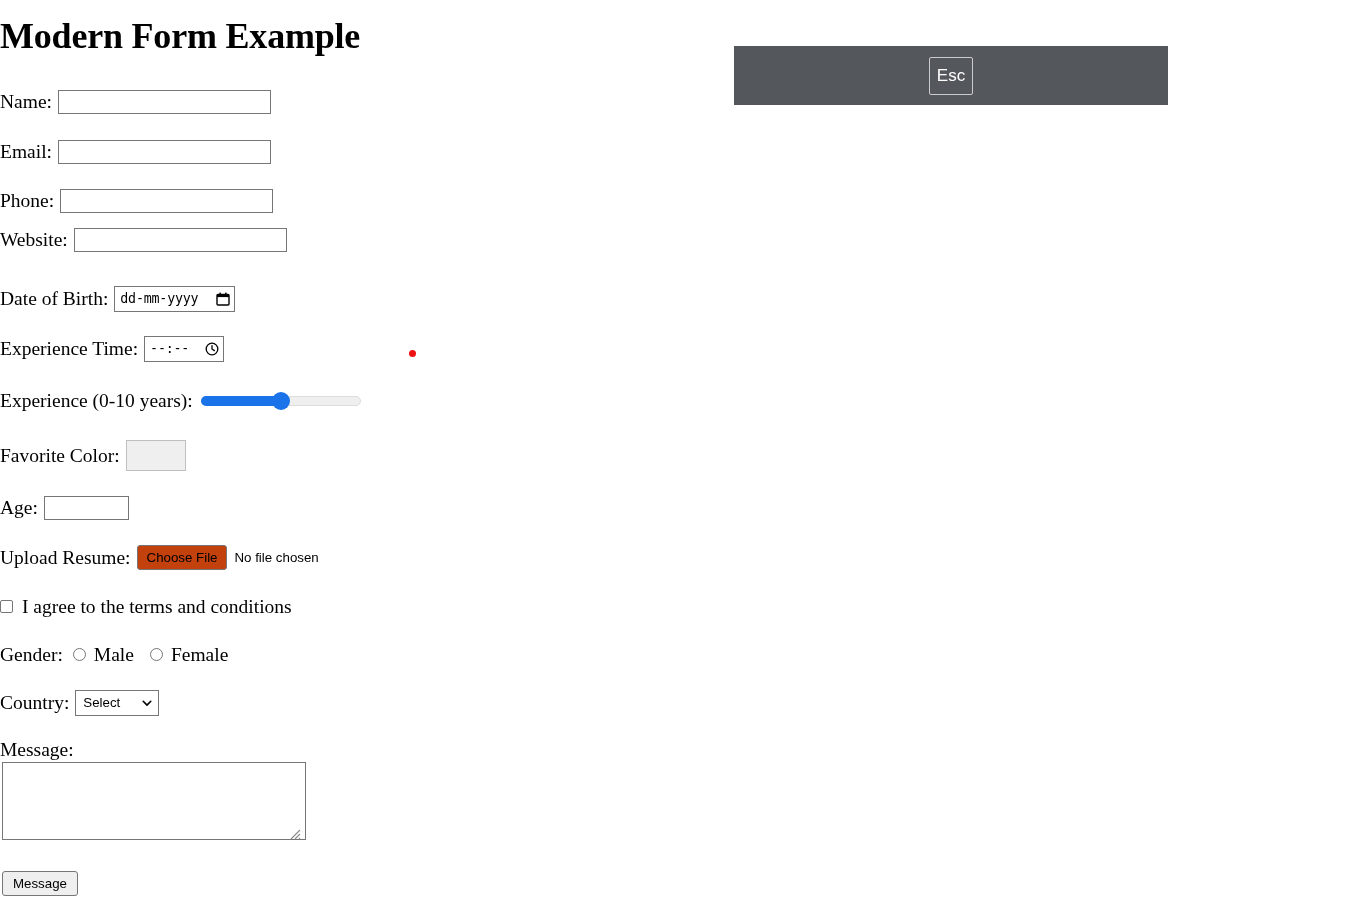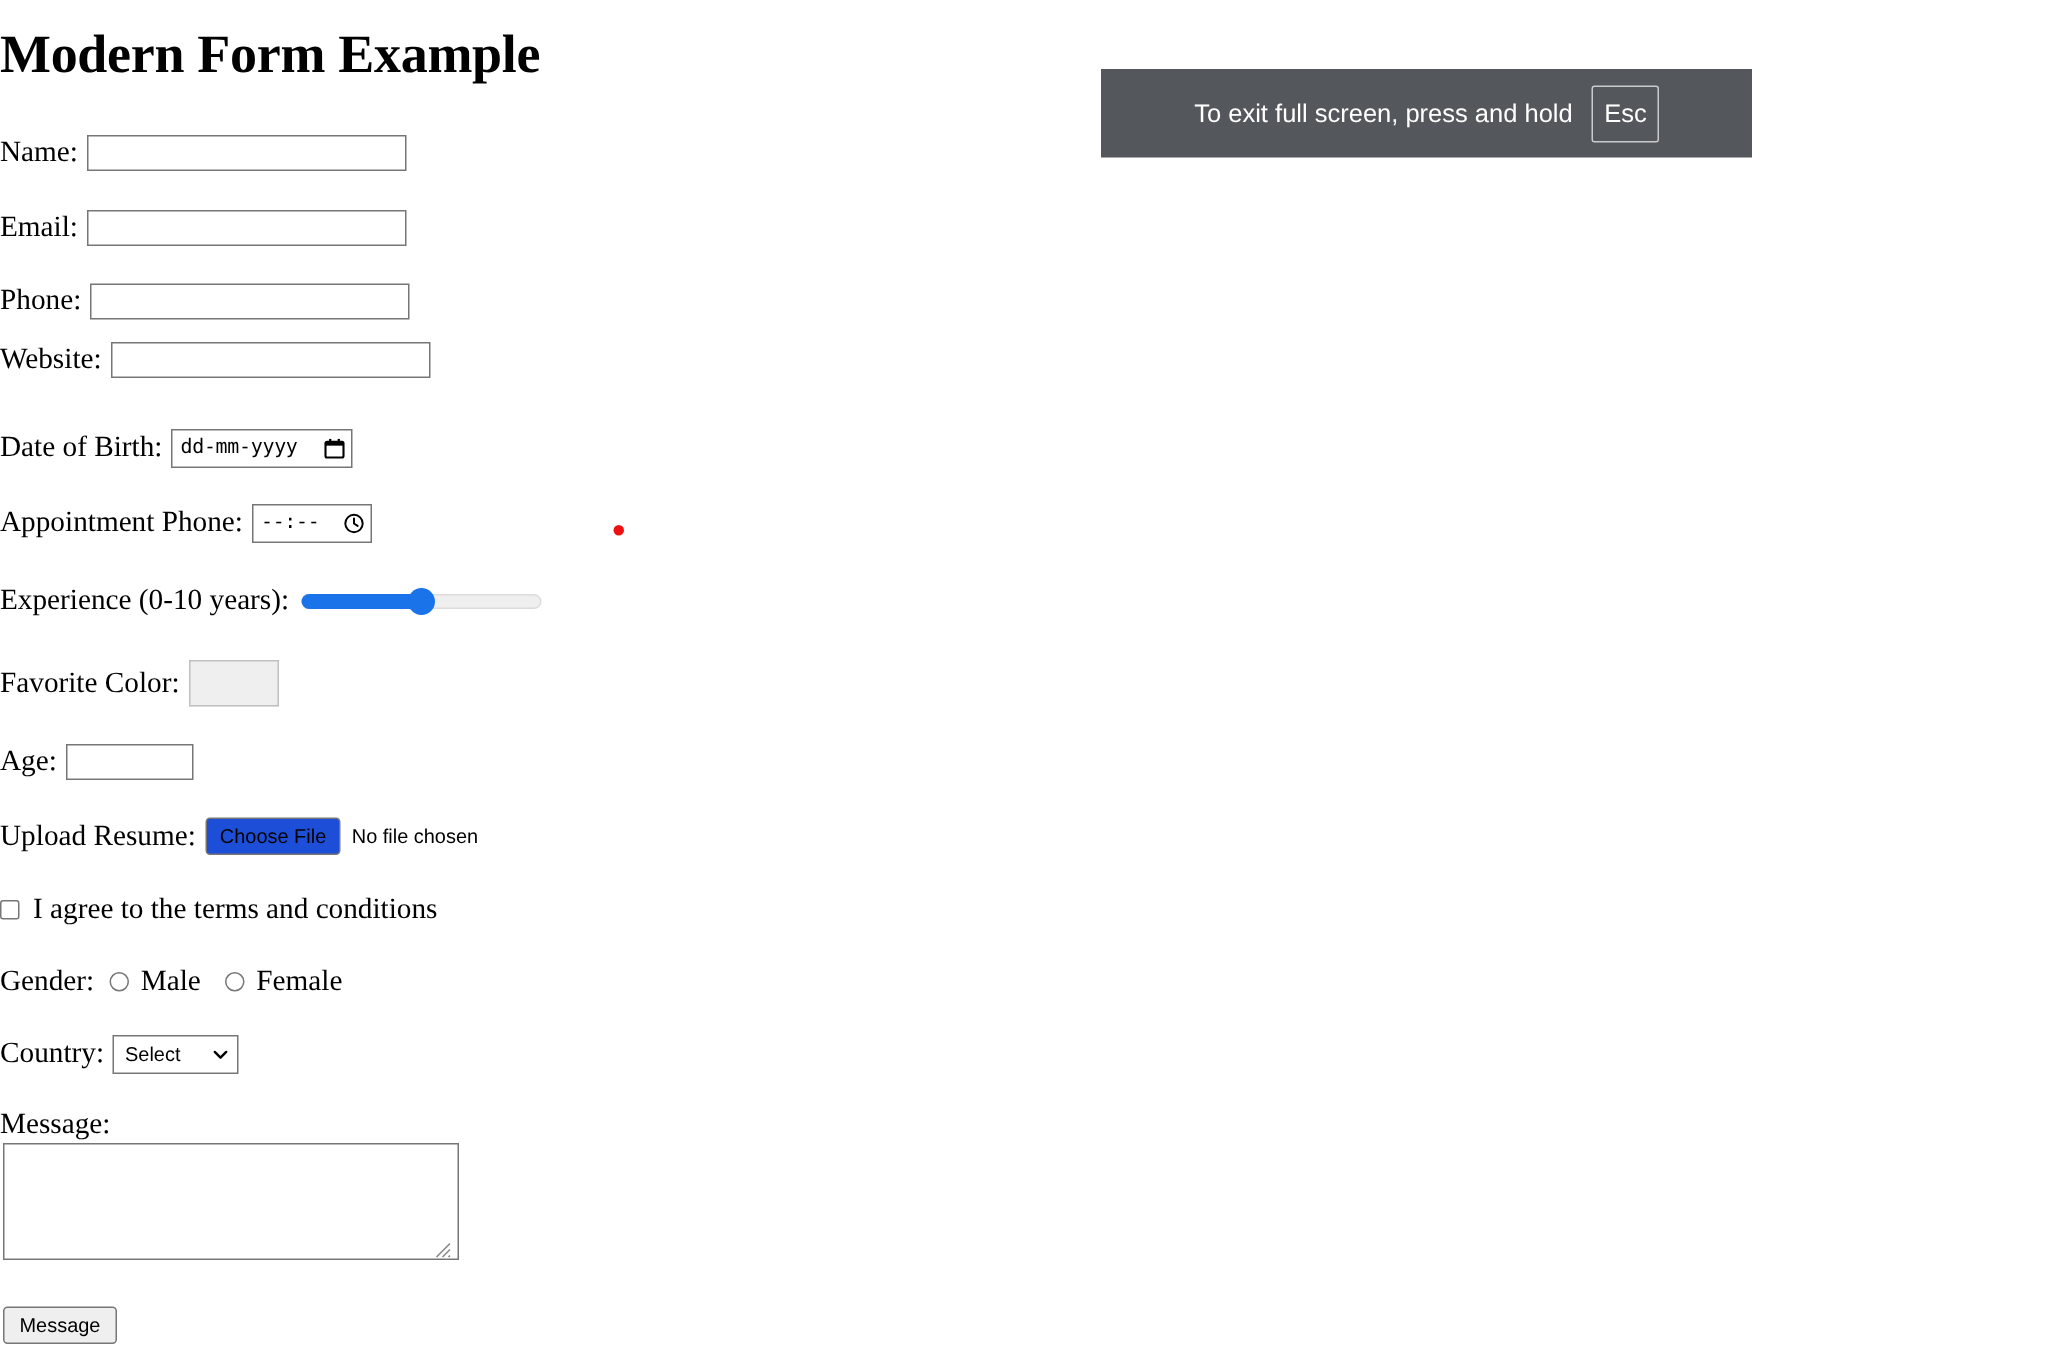--- a/index.html
+++ b/index.html
@@ -153,21 +153,21 @@
     background: #000000;
   }
 
   
   .file-btn {
     box-sizing: border-box;
     margin-left: 6px;
     height: 25px;
     padding: 0 9px;
     border: 1px solid #767676;
-    background: #1d4ed8;
+    background: #c2410c;
     border-radius: 3px;
     font-family: "Liberation Sans", sans-serif;
     font-size: 13.3px;
     color: #000;
     display: inline-flex;
     align-items: center;
     cursor: default;
   }
   .file-name {
     margin-left: 7px;
@@ -358,21 +358,21 @@
         <rect x="1" y="2.5" width="12" height="10.5" rx="1" fill="none" stroke="#000" stroke-width="1.4"></rect>
         <rect x="1" y="2.5" width="12" height="2.6" fill="#000"></rect>
         <rect x="3.4" y="0.6" width="1.5" height="3" fill="#000"></rect>
         <rect x="9.1" y="0.6" width="1.5" height="3" fill="#000"></rect>
       </svg>
     </span>
   </span>
 </div>
 
 <div class="row" style="top:336px;">
-  <span class="label">Appointment Phone:</span>
+  <span class="label">Experience Time:</span>
   <span class="picker time-picker">
     <span class="ph">--:--</span>
     <span class="pick-icon">
       <svg width="14" height="14" viewBox="0 0 14 14" aria-hidden="true">
         <circle cx="7" cy="7" r="5.8" fill="none" stroke="#000" stroke-width="1.3"></circle>
         <path d="M7 3.6 V7 L9.4 8.6" fill="none" stroke="#000" stroke-width="1.3" stroke-linecap="round"></path>
       </svg>
     </span>
   </span>
 </div>
@@ -437,17 +437,16 @@
 <textarea class="textarea" placeholder="" style=""></textarea>
 <span class="resize-grip">
   <svg width="14" height="14" viewBox="0 0 14 14" aria-hidden="true">
     <path d="M12 3 L3 12 M12 7 L7 12 M12 11 L11 12" stroke="#8a8a8a" stroke-width="1.1"></path>
   </svg>
 </span>
 
 <button class="submit-btn">Message</button>
 
 <div class="fs-toast" style="background: rgb(84, 88, 92);">
-  <span class="msg">To exit full screen, press and hold</span>
   <span class="esc-key">Esc</span>
 </div>
 
 <span class="cursor-dot" style="left: 409px; top: 350px; background: rgb(238, 17, 17);"></span>
 
 </body></html>

